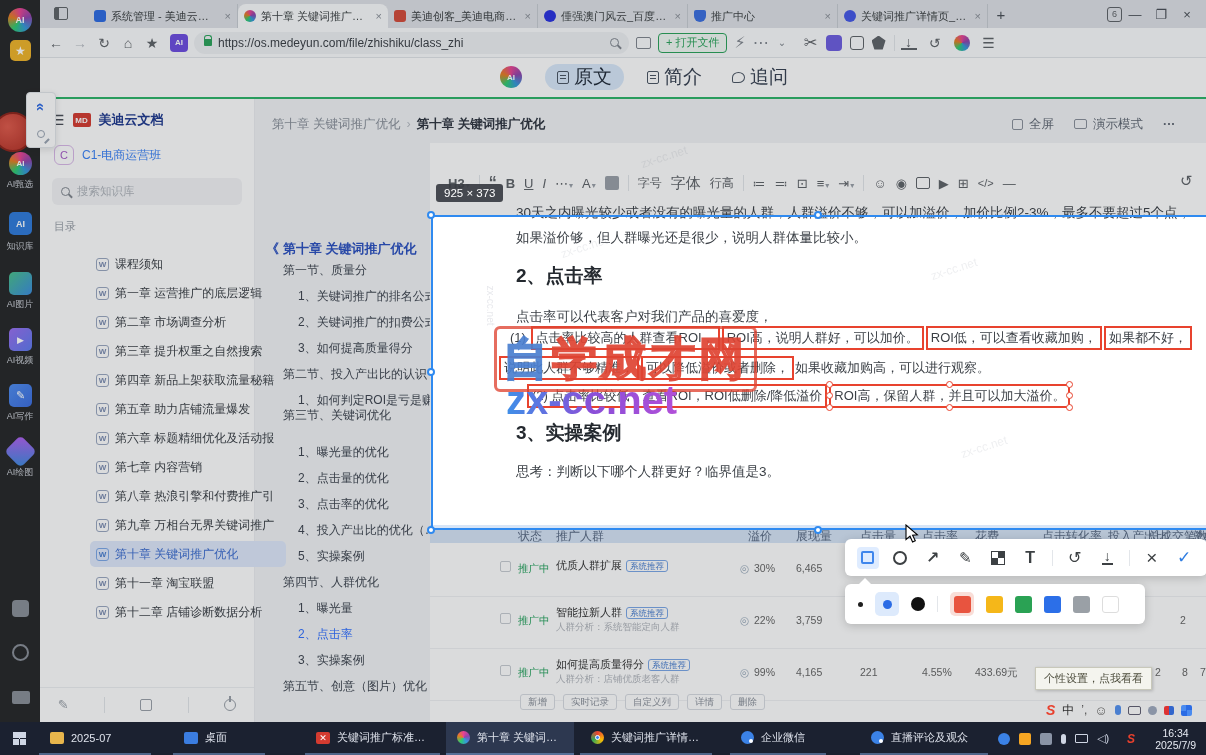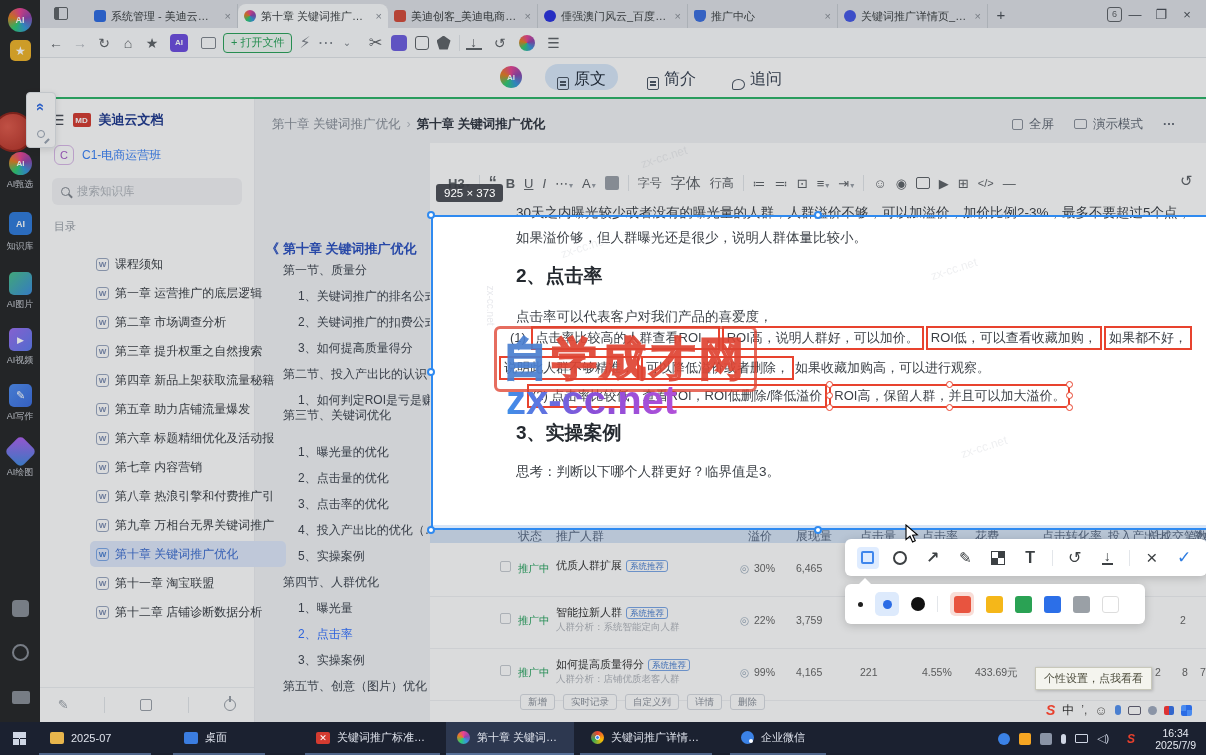--- a/index.html
+++ b/index.html
@@ -31,21 +31,21 @@
   .raillabel{width:40px;text-align:center;color:#c9cdd4;font-size:9px}
   .railicon{margin:0 auto;display:flex;align-items:center;justify-content:center;color:#fff;font-weight:bold}
   .aicircle{border-radius:50%;background:conic-gradient(#e84393,#8e44ad,#3498db,#2ecc71,#e67e22,#e84393)}
   .popcard{left:26px;top:92px;width:30px;height:56px;background:#fff;border:1px solid #e3e6ea;border-radius:4px;z-index:3;box-shadow:0 2px 6px rgba(0,0,0,.12);display:flex;flex-direction:column;align-items:center;justify-content:space-around}
   .dblchev{color:#2e6be5;font-size:15px;font-weight:bold;transform:rotate(90deg);line-height:10px}
   .pinicon{width:8px;height:8px;border-radius:50%;border:1.5px solid #9aa4b2;position:relative}
   .pinicon::after{content:"";position:absolute;width:1.5px;height:6px;background:#9aa4b2;left:8px;top:7px;transform:rotate(45deg)}
 
   
   .apphead{left:40px;top:58px;width:1166px;height:39px;background:#fff;z-index:1}
-  .viewpill{height:26px;border-radius:13px;display:flex;align-items:flex-end;gap:5px;padding:0 12px;font-size:16px;color:#374151}
+  .viewpill{height:26px;border-radius:13px;display:flex;align-items:center;gap:5px;padding:0 12px;font-size:19px;color:#374151}
   .viewpill.on{background:#d9e9fb;color:#1f2937}
   .doci{width:12px;height:13px;border:1.5px solid #4b5563;border-radius:2px;position:relative}
   .doci::after{content:"";position:absolute;left:2px;top:3px;width:6px;height:1.5px;background:#4b5563;box-shadow:0 3px 0 #4b5563}
   .greenline{left:40px;top:97px;width:1166px;height:2px;background:#2db468;z-index:1}
 
   
   .sidepanel{left:40px;top:99px;width:215px;height:623px;background:#fff;border-right:1px solid #eceef1;z-index:1}
   .chap{left:50px;width:196px;height:26px;display:flex;align-items:center;gap:6px;font-size:12px;color:#3a3f45;padding:0 6px;border-radius:5px}
   .chap.on{background:#dfe9fc;color:#3e6ed0}
   .wicon{width:13px;height:13px;border:1px solid #9aa7c0;border-radius:3px;color:#7a8bb0;font-size:8px;font-weight:bold;display:flex;align-items:center;justify-content:center;flex:none}
@@ -199,20 +199,25 @@
   </div>
 </div>
 
 <div class="abs toolrow">
   <span class="navg" style="margin-left:4px">←</span>
   <span class="navg" style="color:#b6bac2">→</span>
   <span class="navg">↻</span>
   <span class="navg">⌂</span>
   <span class="navg">★</span>
   <span style="width:18px;height:18px;border-radius:4px;background:#6d4de0;color:#fff;font-size:8px;font-weight:bold;display:flex;align-items:center;justify-content:center;margin:0 6px">AI</span>
+  <div class="urlpill" style="width:435px">
+    <span class="lock"></span>
+    <span class="ell" style="font-size:12px;color:#3a3f45;flex:1">https://os.medeyun.com/file/zhishiku/class_zhi</span>
+    <span class="mag"></span>
+  </div>
   <span style="width:15px;height:12px;border:1.5px solid #80868e;border-radius:2px;margin:0 7px"></span>
   <div class="greenbtn">+ 打开文件</div>
   <span style="margin:0 7px;color:#80868e">⚡</span>
   <span style="color:#80868e;letter-spacing:1px">⋯</span>
   <span style="margin:0 8px;color:#80868e;font-size:10px">⌄</span>
   <span style="margin-left:10px;color:#5f6368">✂</span>
   <span style="width:16px;height:16px;background:#6d5de0;border-radius:4px;margin:0 8px"></span>
   <span style="width:14px;height:14px;border:1.5px solid #5f6368;border-radius:3px"></span>
   <span style="width:14px;height:14px;background:#5f6368;border-radius:3px;margin:0 8px;clip-path:polygon(50% 0,100% 35%,80% 100%,20% 100%,0 35%)"></span>
   <span class="vsep"></span>
@@ -583,20 +588,26 @@
         <i style="position:absolute;left:4px;top:4px;width:5px;height:5px;border-radius:50%;background:#4285f4;border:1px solid #fff"></i>
       </span>
       <span class="lbl">关键词推广详情页...</span>
     </div>
   <div class="titem" style="width:96px;margin-left:18px">
       <span class="tico" style="border-radius:50%;width:13px;height:13px;background:#3b82e6;position:relative">
         <i style="position:absolute;right:1px;bottom:1px;width:4px;height:4px;border-radius:50%;background:#fff"></i>
       </span>
       <span class="lbl">企业微信</span>
     </div>
+  <div class="titem" style="width:128px;margin-left:34px">
+      <span class="tico" style="border-radius:50%;width:13px;height:13px;background:#3b82e6;position:relative">
+        <i style="position:absolute;right:1px;bottom:1px;width:4px;height:4px;border-radius:50%;background:#fff"></i>
+      </span>
+      <span class="lbl">直播评论及观众</span>
+    </div>
 
   <div class="f" style="margin-left:auto;gap:9px;padding-right:4px">
     <span class="trayico" style="border-radius:50%;background:#3b82e6"></span>
     <span class="trayico" style="background:#f6a623"></span>
     <span class="trayico" style="background:#8a94a6"></span>
     <span style="width:5px;height:10px;background:#cfd6e4;border-radius:3px"></span>
     <span style="width:13px;height:9px;border:1.5px solid #cfd6e4;border-radius:1px"></span>
     <span style="color:#cfd6e4;font-size:11px">◁)</span>
     <span style="color:#e6eaf2;font-size:11px"></span>
     <span style="color:#e8402d;font-weight:bold;font-style:italic;font-size:12px">S</span>

